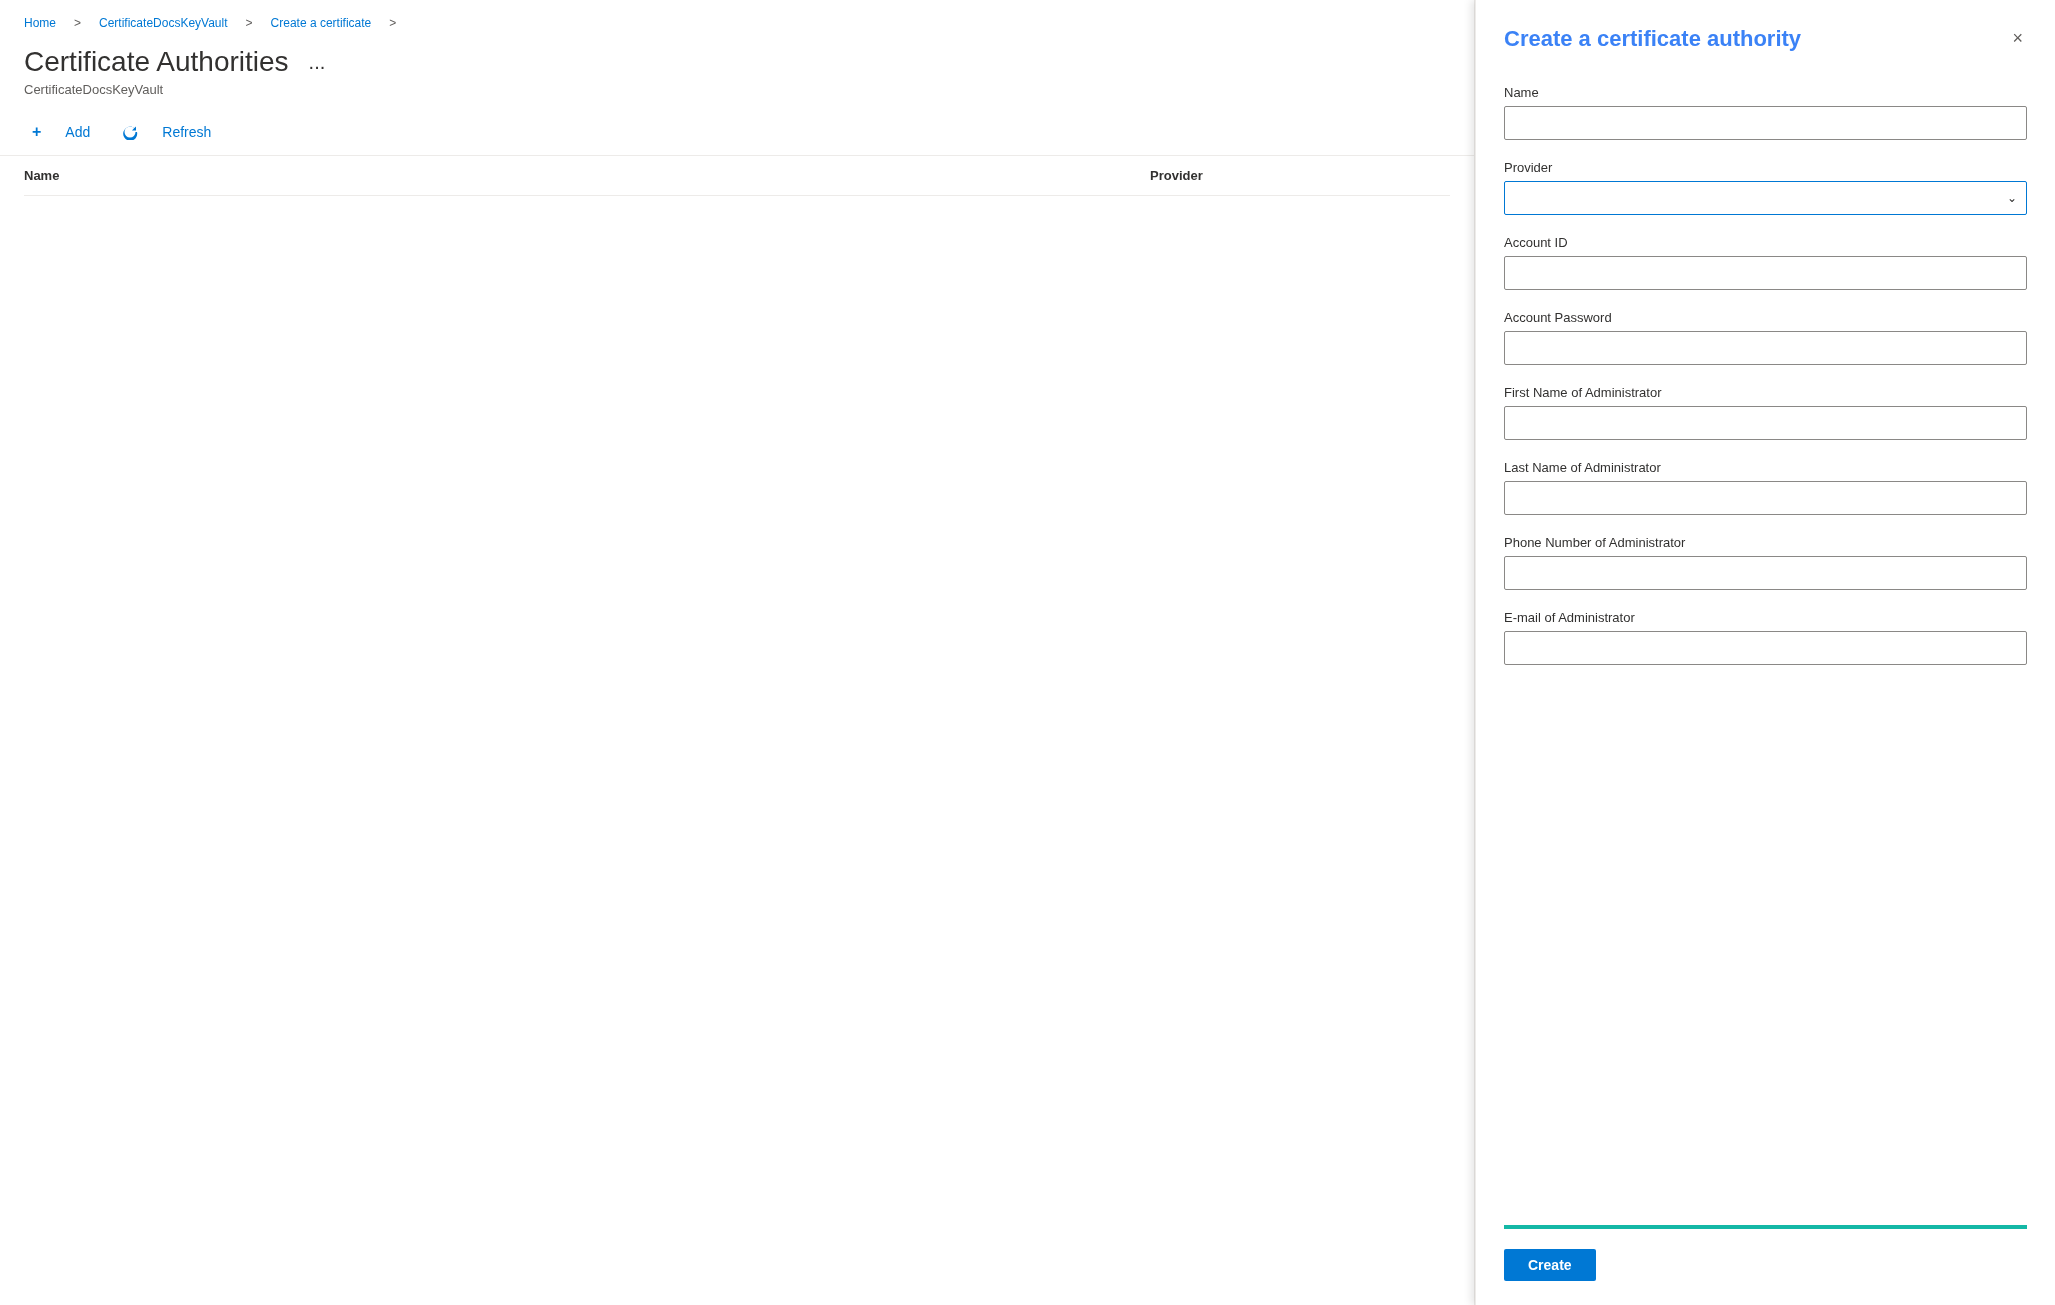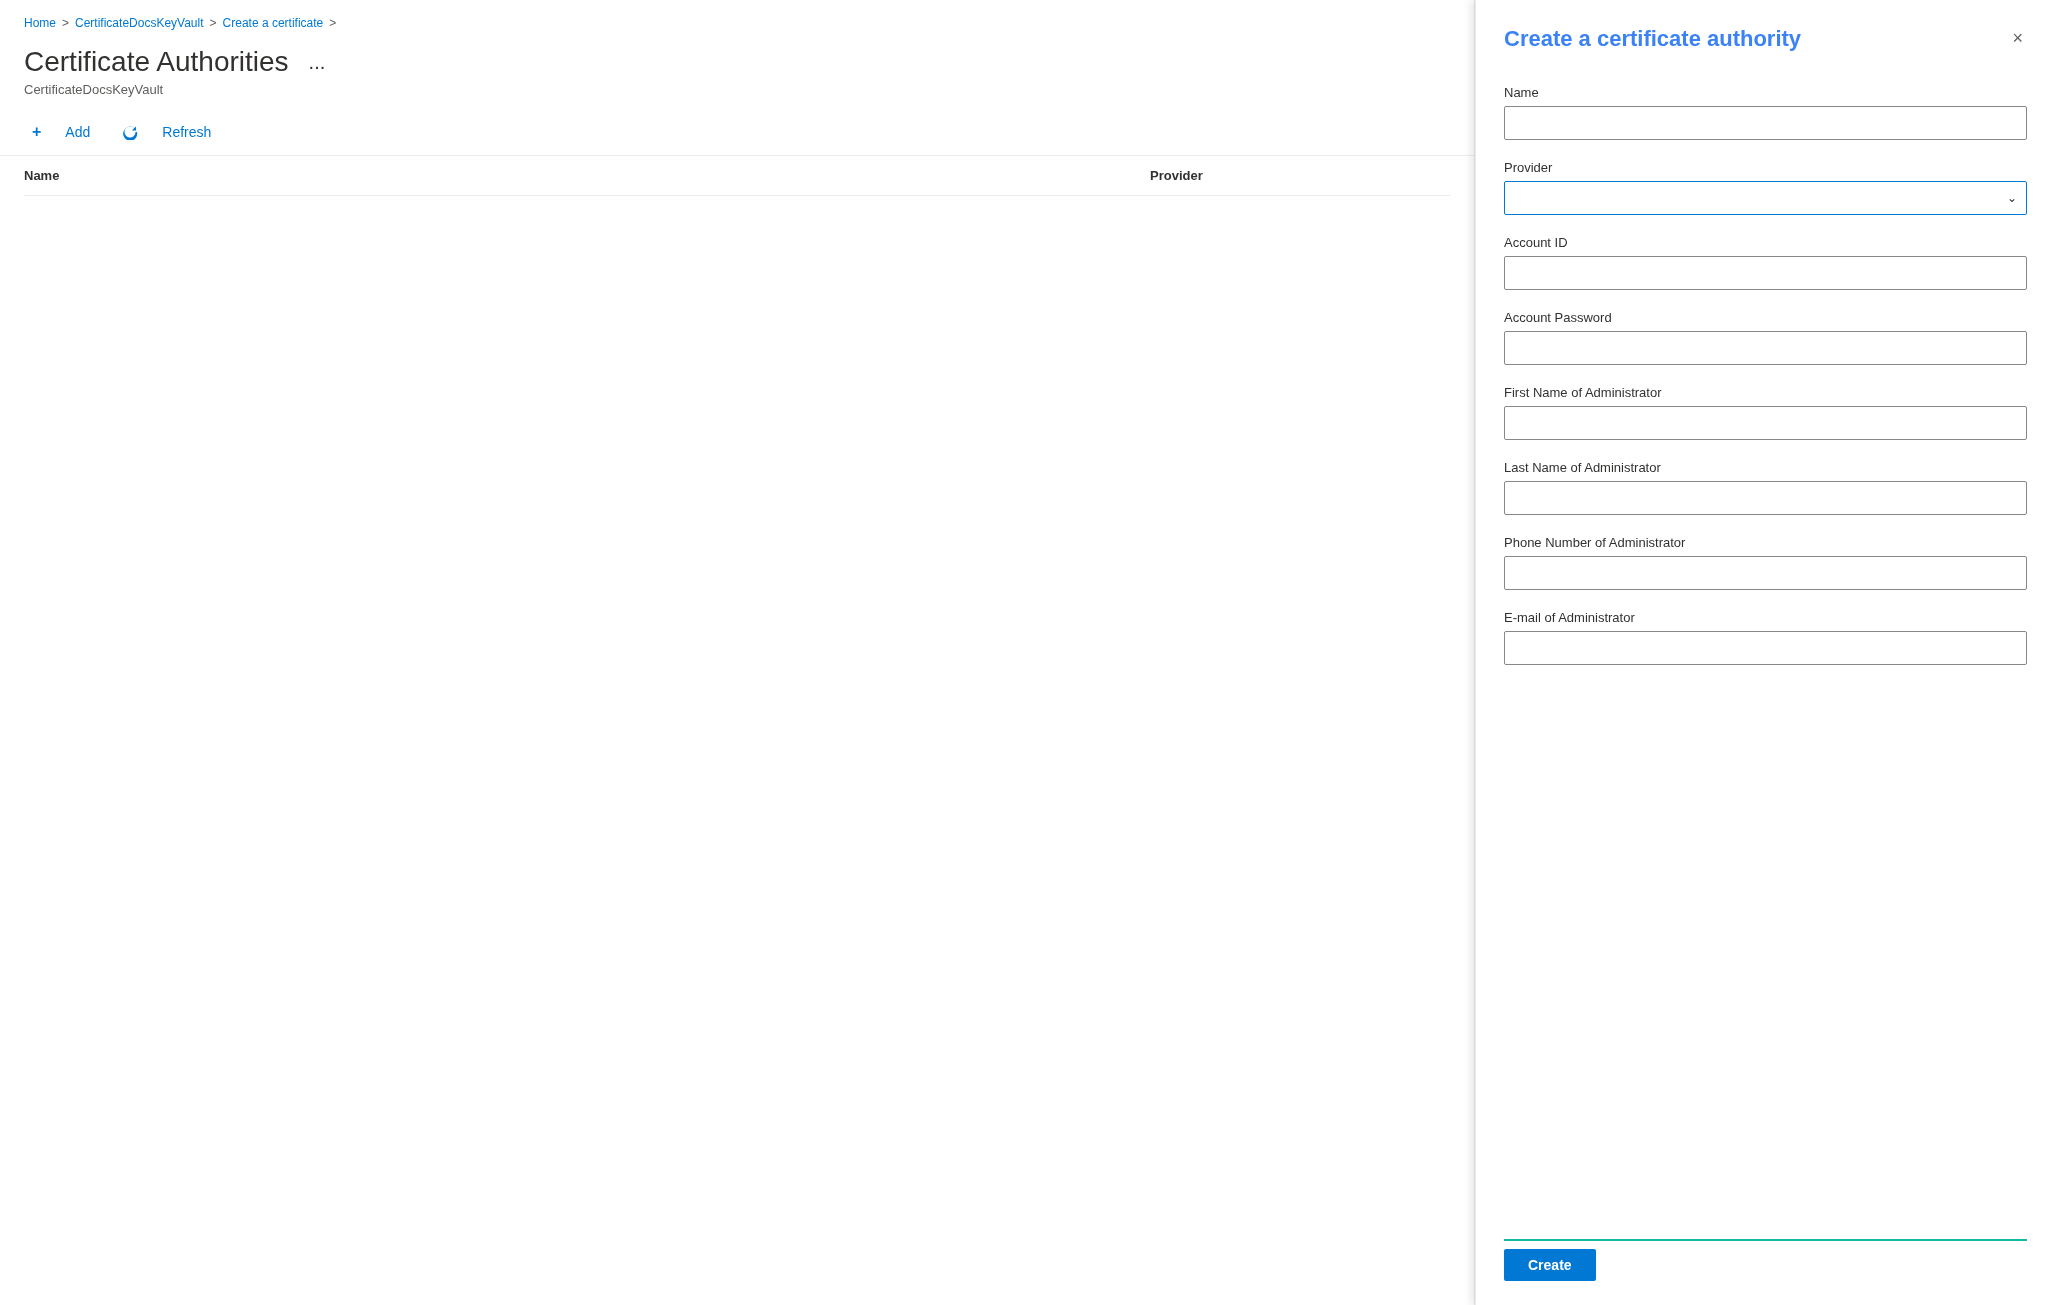--- a/index.html
+++ b/index.html
@@ -22,21 +22,21 @@
       flex: 1;
       padding: 16px 24px;
       border-right: 1px solid #edebe9;
       min-height: 1305px;
       background: #ffffff;
     }
 
     .breadcrumb {
       display: flex;
       align-items: center;
-      gap: 6px;
+      gap: 18px;
       font-size: 12px;
       color: #0078d4;
       margin-bottom: 16px;
     }
     .breadcrumb span {
       color: #605e5c;
       font-size: 12px;
     }
     .breadcrumb a {
       color: #0078d4;
@@ -200,22 +200,22 @@
       right: 10px;
       top: 50%;
       transform: translateY(-50%);
       pointer-events: none;
       color: #323130;
       font-size: 12px;
     }
 
     .panel-footer {
       margin-top: auto;
-      padding-top: 8px;
-      border-top: 2px solid #14b8a6;
+      padding-top: 20px;
+      border-top: 4px solid #14b8a6;
     }
     .create-button {
       background: #0078d4;
       color: #ffffff;
       border: none;
       padding: 8px 24px;
       font-size: 14px;
       font-weight: 600;
       border-radius: 2px;
       cursor: pointer;

